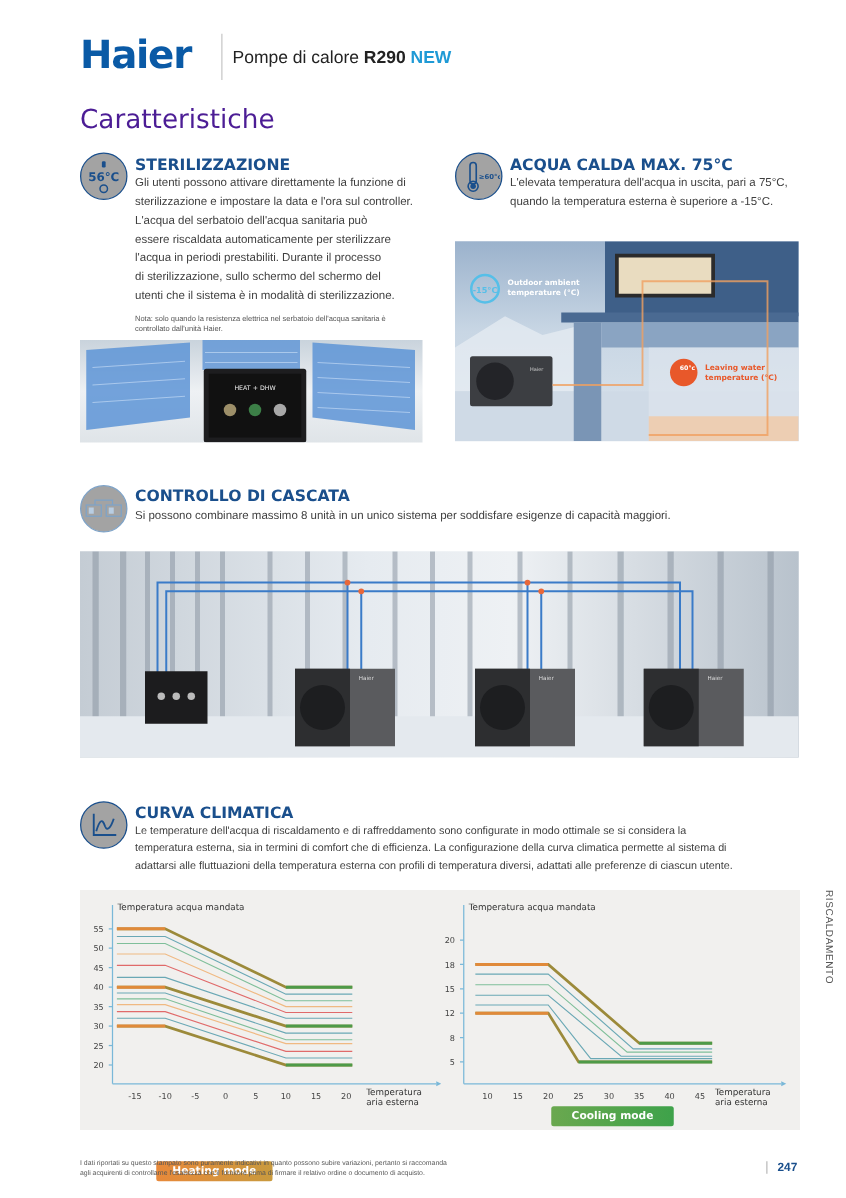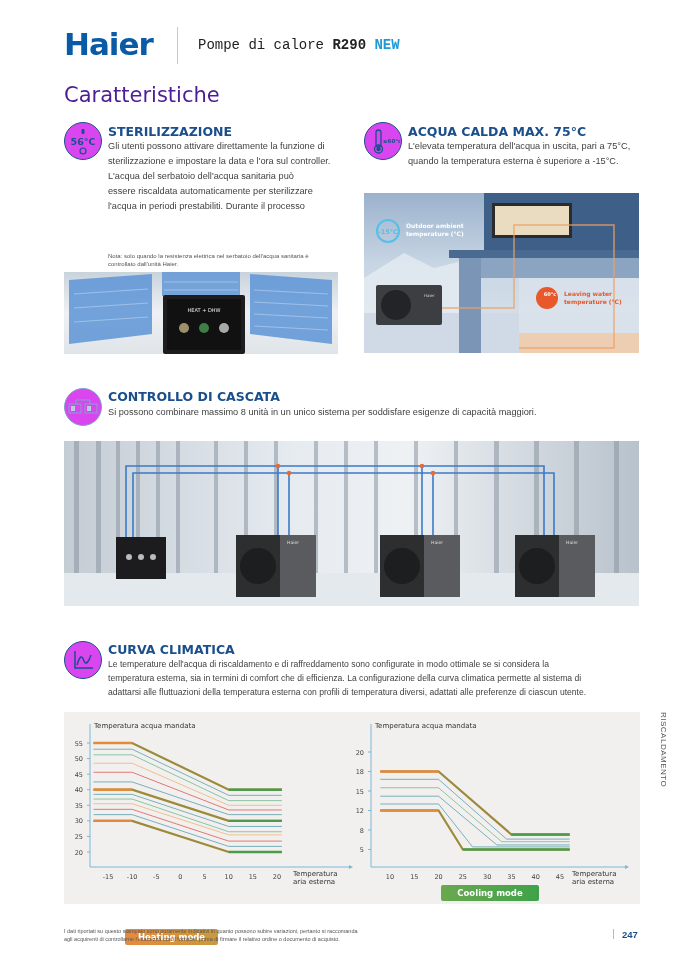--- a/index.html
+++ b/index.html
@@ -1,24 +1,24 @@
 <!DOCTYPE html>
 <html><head>
 <meta charset="utf-8">
 <style>
   * { box-sizing: border-box; margin: 0; padding: 0; }
   body { width: 677px; height: 958px; background: #ffffff; font-family: "Liberation Sans", sans-serif; position: relative; overflow: hidden; color: #3a3a3a; }
   .abs { position: absolute; }
   .logo { left: 64px; top: 26px; font-family: "DejaVu Sans", sans-serif; font-weight: bold; font-size: 31px; color: #0a5aa6; letter-spacing: -1px; }
   .hdr-div { left: 177px; top: 27px; width: 1px; height: 37px; background: #c8c8c8; }
-  .hdr-sub { left: 198px; top: 37px; font-size: 14px; color: #222; font-family: Liberation Mono, monospace; }
+  .hdr-sub { left: 186px; top: 37px; font-size: 14px; color: #222; }
   .hdr-sub b { font-weight: bold; color: #222; }
   .hdr-sub .new { color: #1f9ad6; font-weight: bold; }
   .page-title { left: 64px; top: 83px; font-size: 21px; color: #4c1d95; font-family: "DejaVu Sans", sans-serif; }
-  .sec-icon { width: 38px; height: 38px; border-radius: 50%; border: 1.2px solid #1a4f8c; background: #d946ef; display: flex; align-items: center; justify-content: center; }
+  .sec-icon { width: 38px; height: 38px; border-radius: 50%; border: 1.2px solid #1a4f8c; background: #a3a3a3; display: flex; align-items: center; justify-content: center; }
   .sec-title { font-family: "DejaVu Sans", sans-serif; font-weight: bold; font-size: 12.5px; color: #1a4f8c; }
   .sec-text { font-size: 9.2px; line-height: 15px; color: #3f3f3f; }
   .note { font-size: 6px; line-height: 7.5px; color: #555; }
   .img { overflow: hidden; }
   .axlabel { position: absolute; font-size: 7px; line-height: 7.5px; color: #333; font-family: "DejaVu Sans", sans-serif; }
   .mode-badge { position: absolute; height: 16px; border-radius: 2px; color: #fff; font-weight: bold; font-size: 8.5px; display: flex; align-items: center; justify-content: center; font-family: "DejaVu Sans", sans-serif; }
   .side-tab { left: 652px; top: 712px; width: 22px; height: 86px; }
   .side-tab span { display: block; transform: rotate(90deg); transform-origin: left top; position: absolute; left: 16px; top: 0; font-size: 8px; letter-spacing: 0.5px; color: #555; white-space: nowrap; }
   .footer-note { left: 64px; top: 928px; width: 360px; font-size: 5.5px; line-height: 7.5px; color: #555; }
   .footer-site { left: 508px; top: 929px; font-size: 9.5px; font-weight: bold; color: #1a4f8c; margin-top: 46px; }
@@ -40,20 +40,22 @@
     <circle cx="17" cy="27" r="3" fill="none" stroke="#1a4f8c" stroke-width="1.2"></circle>
   </svg>
 </div>
 <div class="abs sec-title" style="left:108px;top:124px;">STERILIZZAZIONE</div>
 <div class="abs sec-text" style="left:108px;top:139px;width:245px;">
   <div>Gli utenti possono attivare direttamente la funzione di</div>
   <div>sterilizzazione e impostare la data e l'ora sul controller.</div>
   <div>L'acqua del serbatoio dell'acqua sanitaria può</div>
   <div>essere riscaldata automaticamente per sterilizzare</div>
   <div>l'acqua in periodi prestabiliti. Durante il processo</div>
+  <div>di sterilizzazione, sullo schermo del schermo del</div>
+  <div>utenti che il sistema è in modalità di sterilizzazione.</div>
 </div>
 <div class="abs note" style="left:108px;top:253px;width:240px;">
   <div>Nota: solo quando la resistenza elettrica nel serbatoio dell'acqua sanitaria è</div>
   <div>controllato dall'unità Haier.</div>
 </div>
 <div class="abs img" style="left:64px;top:272px;width:274px;height:82px;background:linear-gradient(180deg,#c9d3dc 0%,#eef1f4 50%,#dfe4e8 100%);">
   <svg width="274" height="82" viewBox="0 0 274 82">
     <polygon points="5,8 88,2 88,62 5,72" fill="#5d94d6" opacity="0.85"></polygon>
     <polygon points="98,0 176,0 176,24 98,24" fill="#5d94d6" opacity="0.8"></polygon>
     <polygon points="186,2 268,8 268,72 186,62" fill="#5d94d6" opacity="0.85"></polygon>

